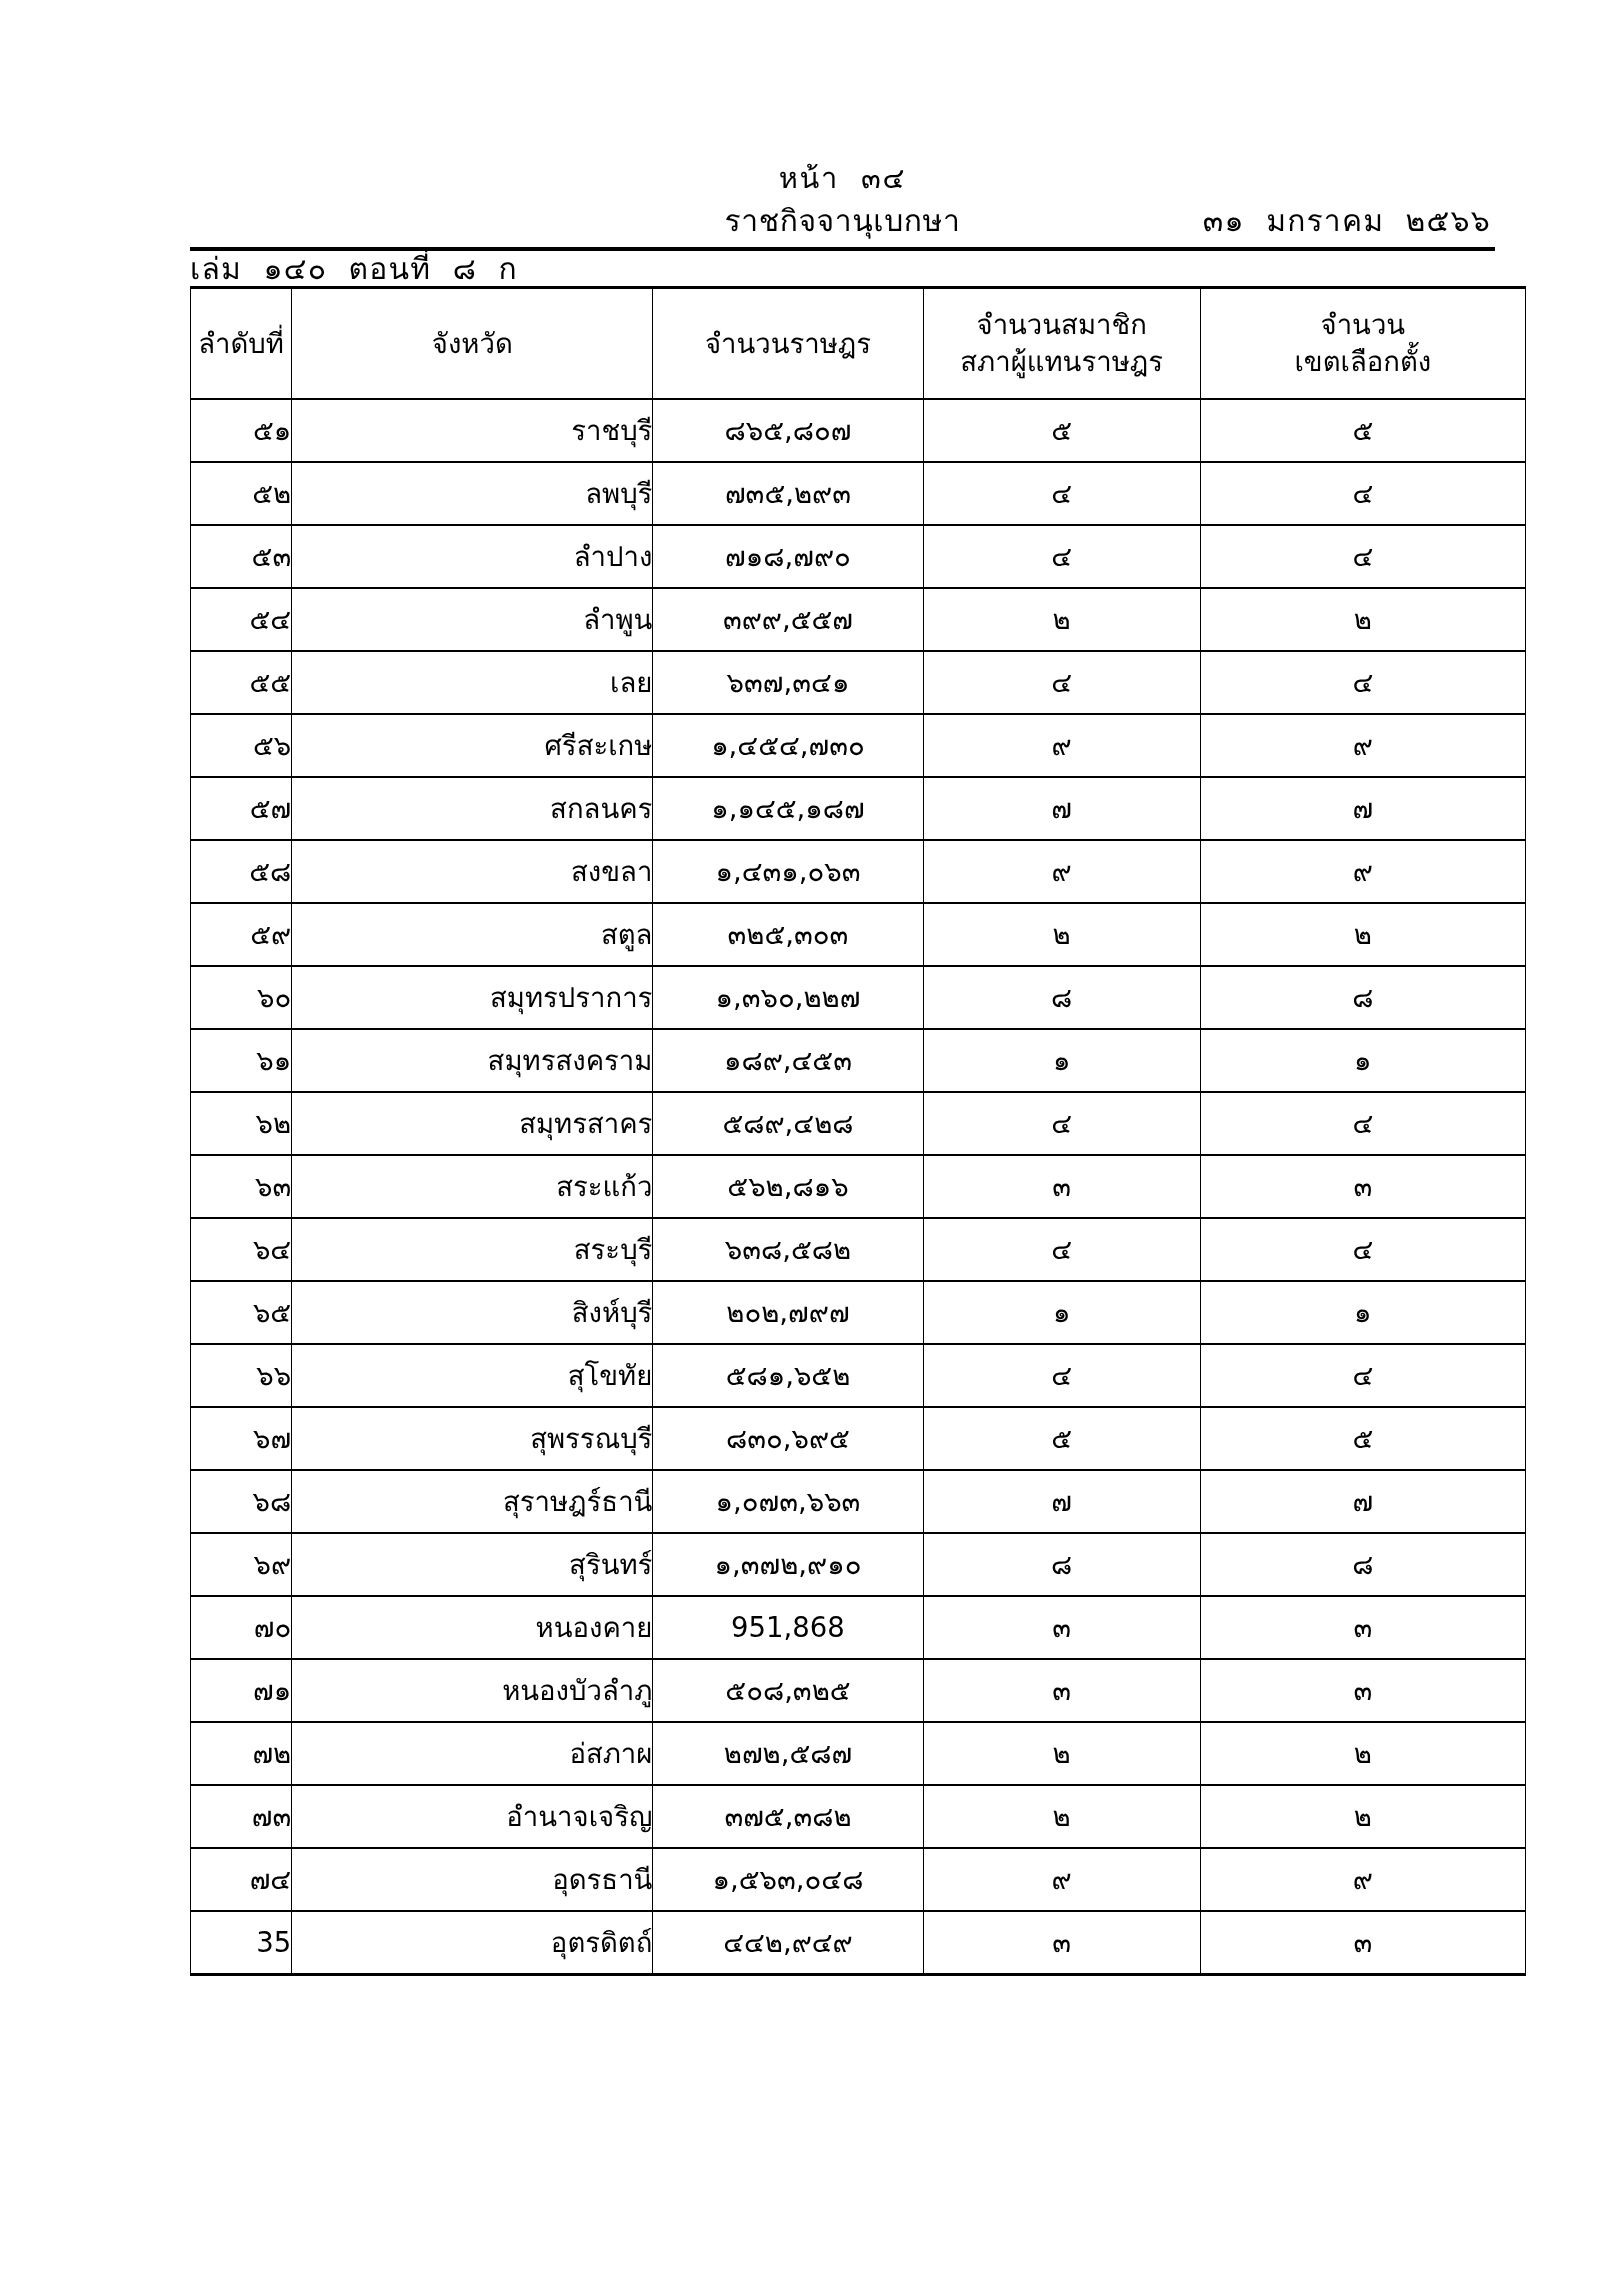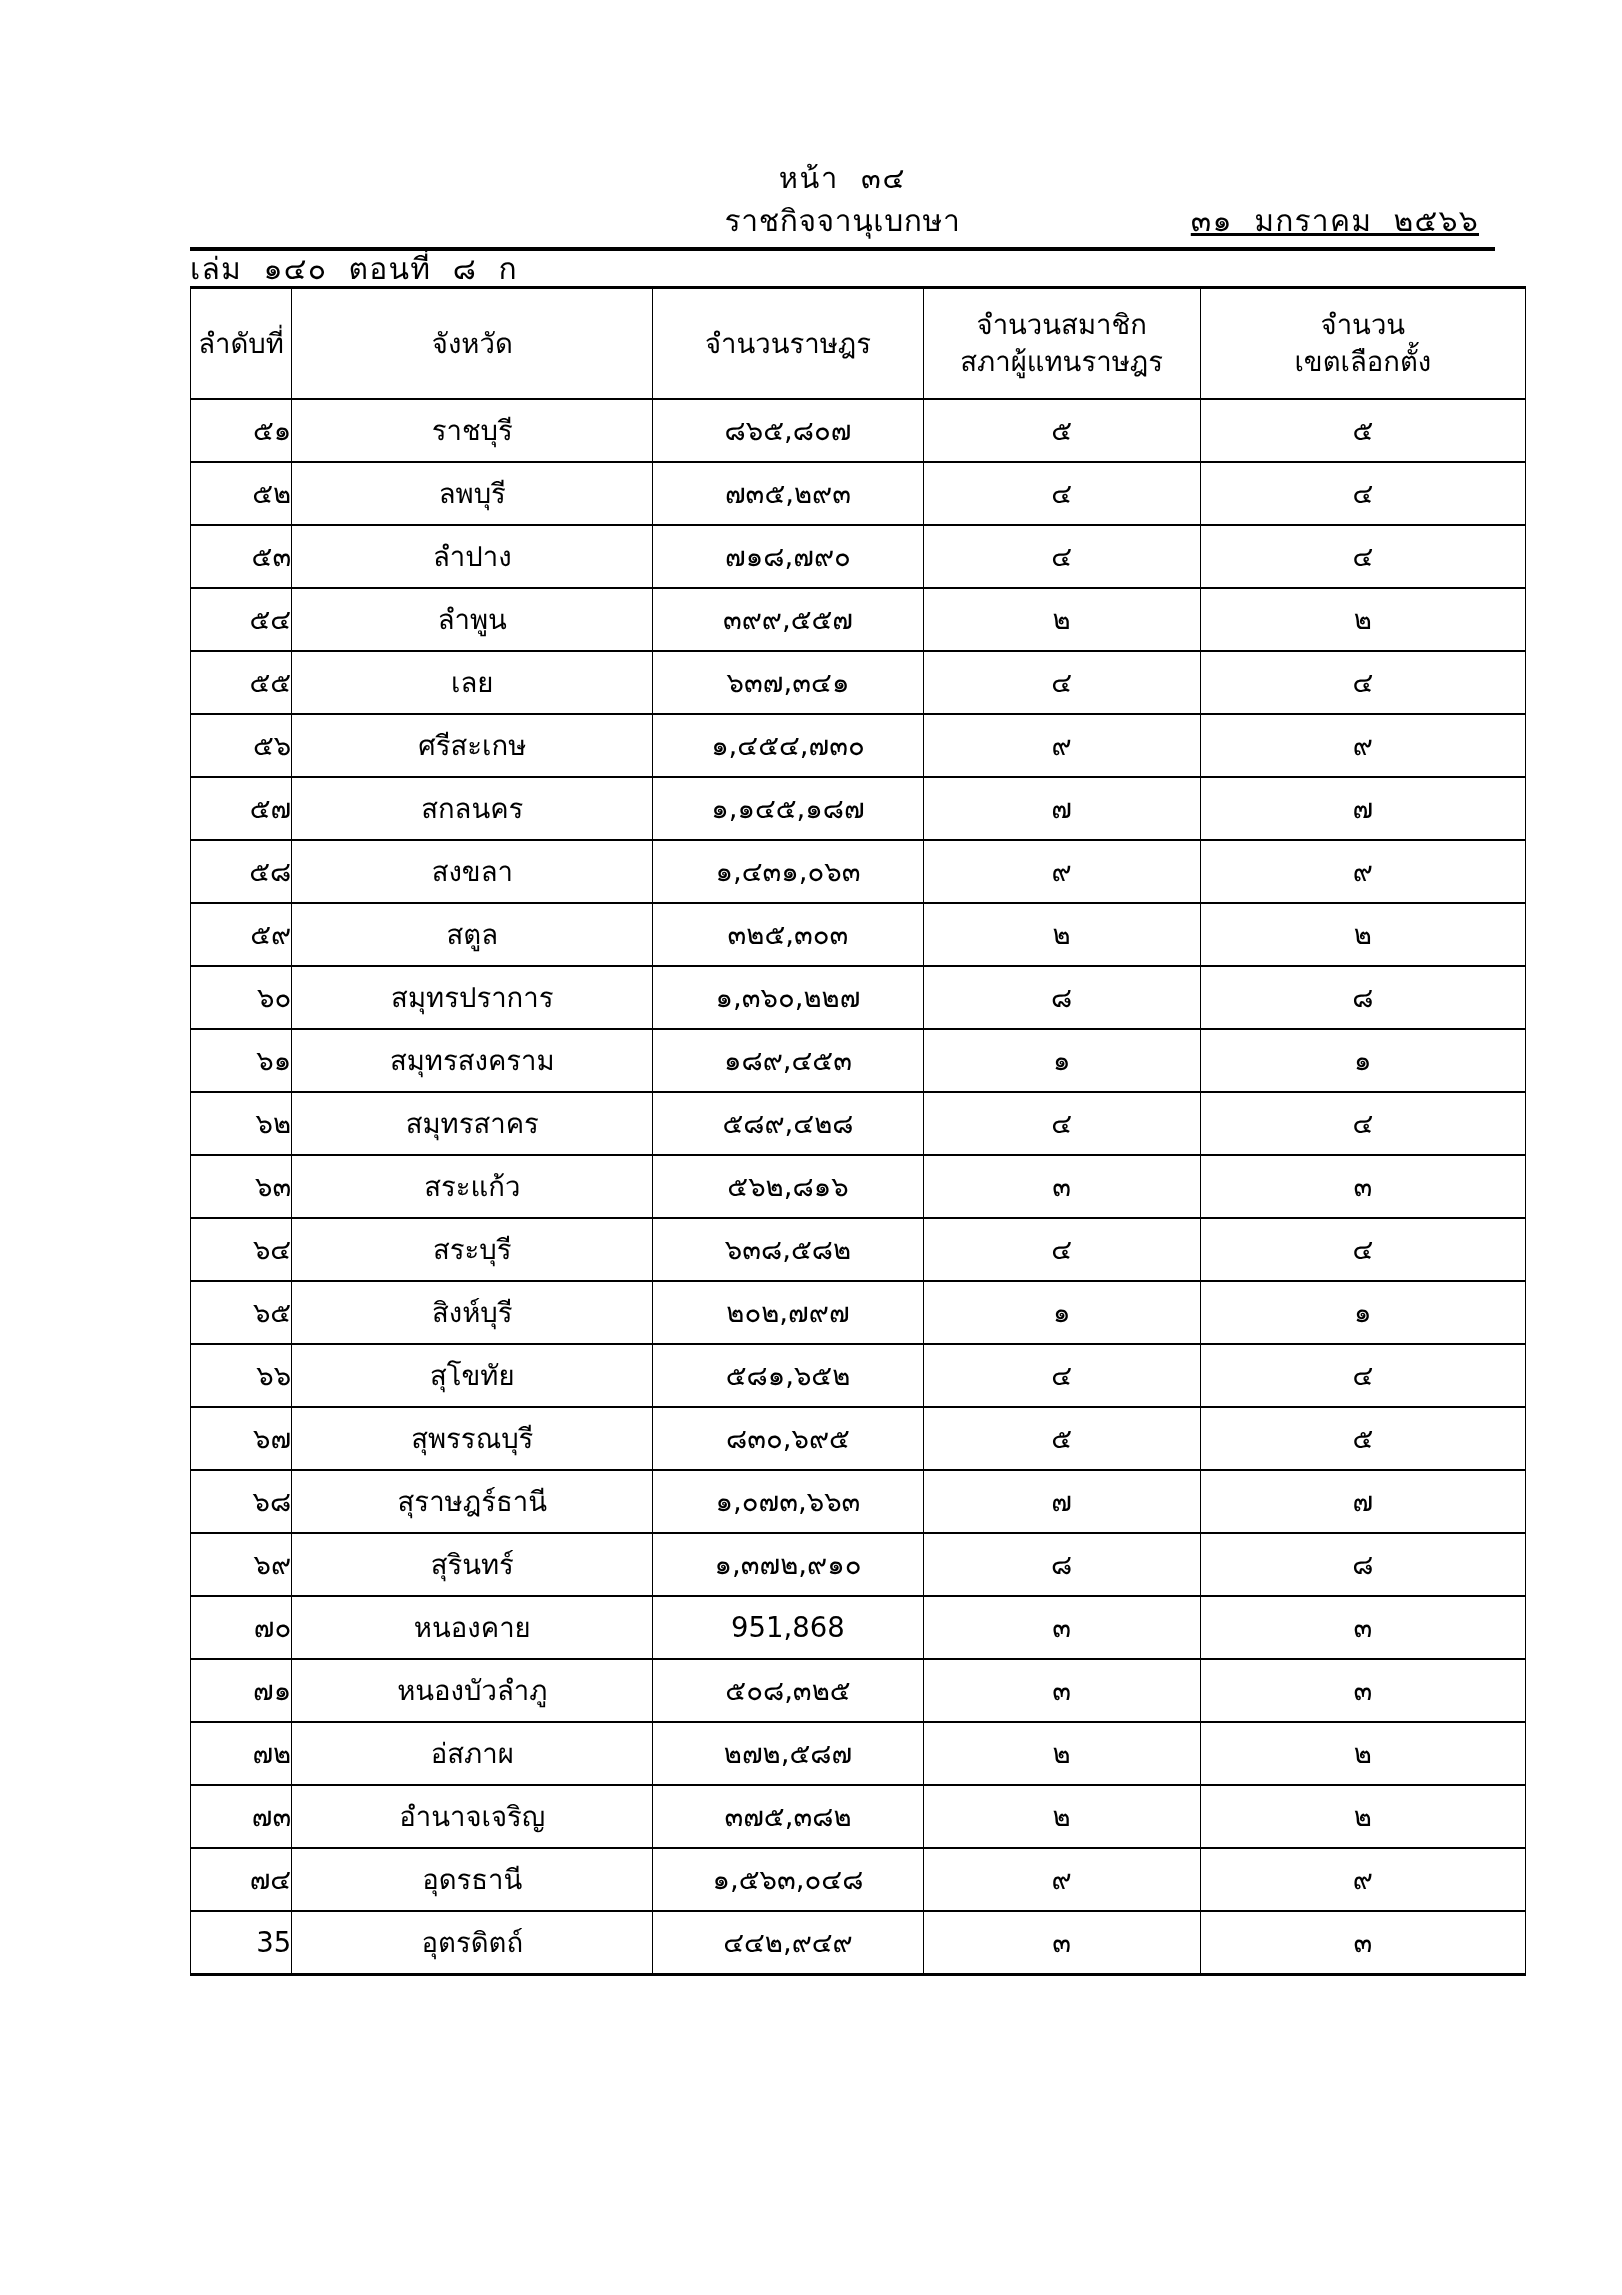--- a/index.html
+++ b/index.html
@@ -55,25 +55,24 @@
   .header-center {
     position: absolute;
     left: 0;
     right: 0;
     top: 0;
     text-align: center;
     letter-spacing: 0.02em;
   }
   .header-right {
     position: absolute;
-    right: 16px;
+    right: 4px;
     top: 0;
     white-space: pre;
     letter-spacing: 0.04em;
-    text-decoration: underline;
   }
   .header-rule {
     position: absolute;
     left: 190px;
     top: 247px;
     width: 1305px;
     height: 0;
     border-top: 4.6px solid #000;
   }
 
@@ -104,21 +103,21 @@
   }
   .gazette-table tbody tr:last-child td {
     border-bottom: 3.3px solid #000;
   }
   .gazette-table tbody td {
     height: 61px;
     border-top: 2px solid #000;
     border-bottom: 2px solid #000;
   }
   .col-index   { width: 95px;  text-align: right; padding-right: 23.6px; }
-  .col-prov    { width: 355px;  text-align: center;  padding-left: 19.6px; }
+  .col-prov    { width: 355px;  text-align: right;  padding-left: 19.6px; }
   .col-pop     { width: 264px;  text-align: center; }
   .col-mp      { width: 271px;  text-align: center; margin-left: 42px; }
   .col-dist    { width: 319px;  text-align: center; }
 
   .hdr-two-line { display: block; }
   .hdr-two-line span { display: block; }
 </style>
 </head>
 <body>
 

